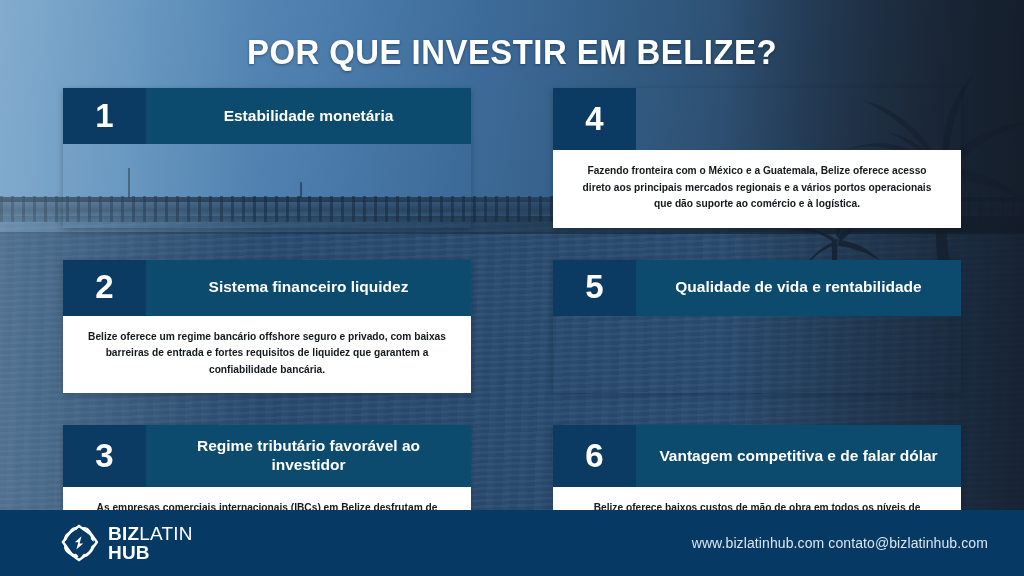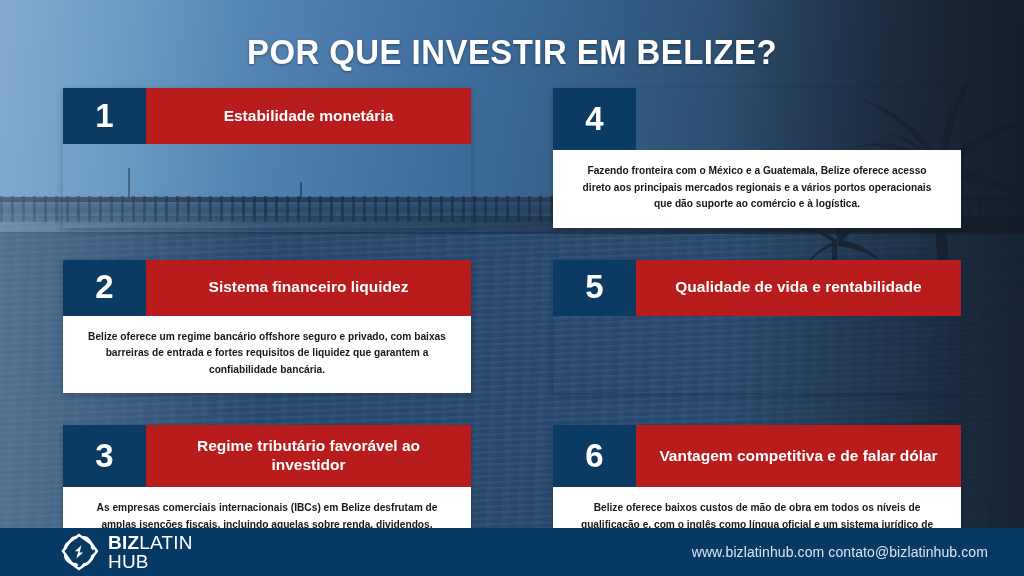--- a/index.html
+++ b/index.html
@@ -143,21 +143,21 @@
     font-size: 33px;
     font-weight: 700;
     display: flex;
     align-items: center;
     justify-content: center;
     line-height: 1;
     padding-bottom: 2px;
   }
   .card-title {
     flex: 1 1 auto;
-    background: #b91c1c;
+    background: #0c4a6e;
     color: #ffffff;
     font-size: 15.5px;
     font-weight: 700;
     display: flex;
     align-items: center;
     justify-content: center;
     text-align: center;
     padding: 6px 18px;
     line-height: 1.22;
   }
@@ -176,42 +176,42 @@
   }
   .card-body span { display: block; }
 
   
   .card.tall .card-head { min-height: 62px; }
 
   
   .footer {
     position: absolute;
     left: 0; right: 0; bottom: 0;
-    height: 48px;
+    height: 66px;
     background: #063963;
     display: flex;
     align-items: center;
     justify-content: space-between;
     padding: 0 24px 0 60px;
   }
   .brand {
     display: flex;
     align-items: center;
     gap: 10px;
   }
   .brand-mark { width: 38px; height: 40px; flex: 0 0 38px; }
   .brand-text {
     color: #ffffff;
     line-height: 1.02;
     font-size: 19px;
     letter-spacing: .2px;
   }
   .brand-text .l1 .b { font-weight: 700; }
   .brand-text .l1 .l { font-weight: 400; }
-  .brand-text .l2 { font-weight: 400; }
+  .brand-text .l2 { font-weight: 700; }
   .footer-contact {
     color: #dbe6f0;
     font-size: 14px;
     font-weight: 400;
     letter-spacing: .1px;
     padding-right: 12px;
   }
 </style>
 </head>
 <body>

